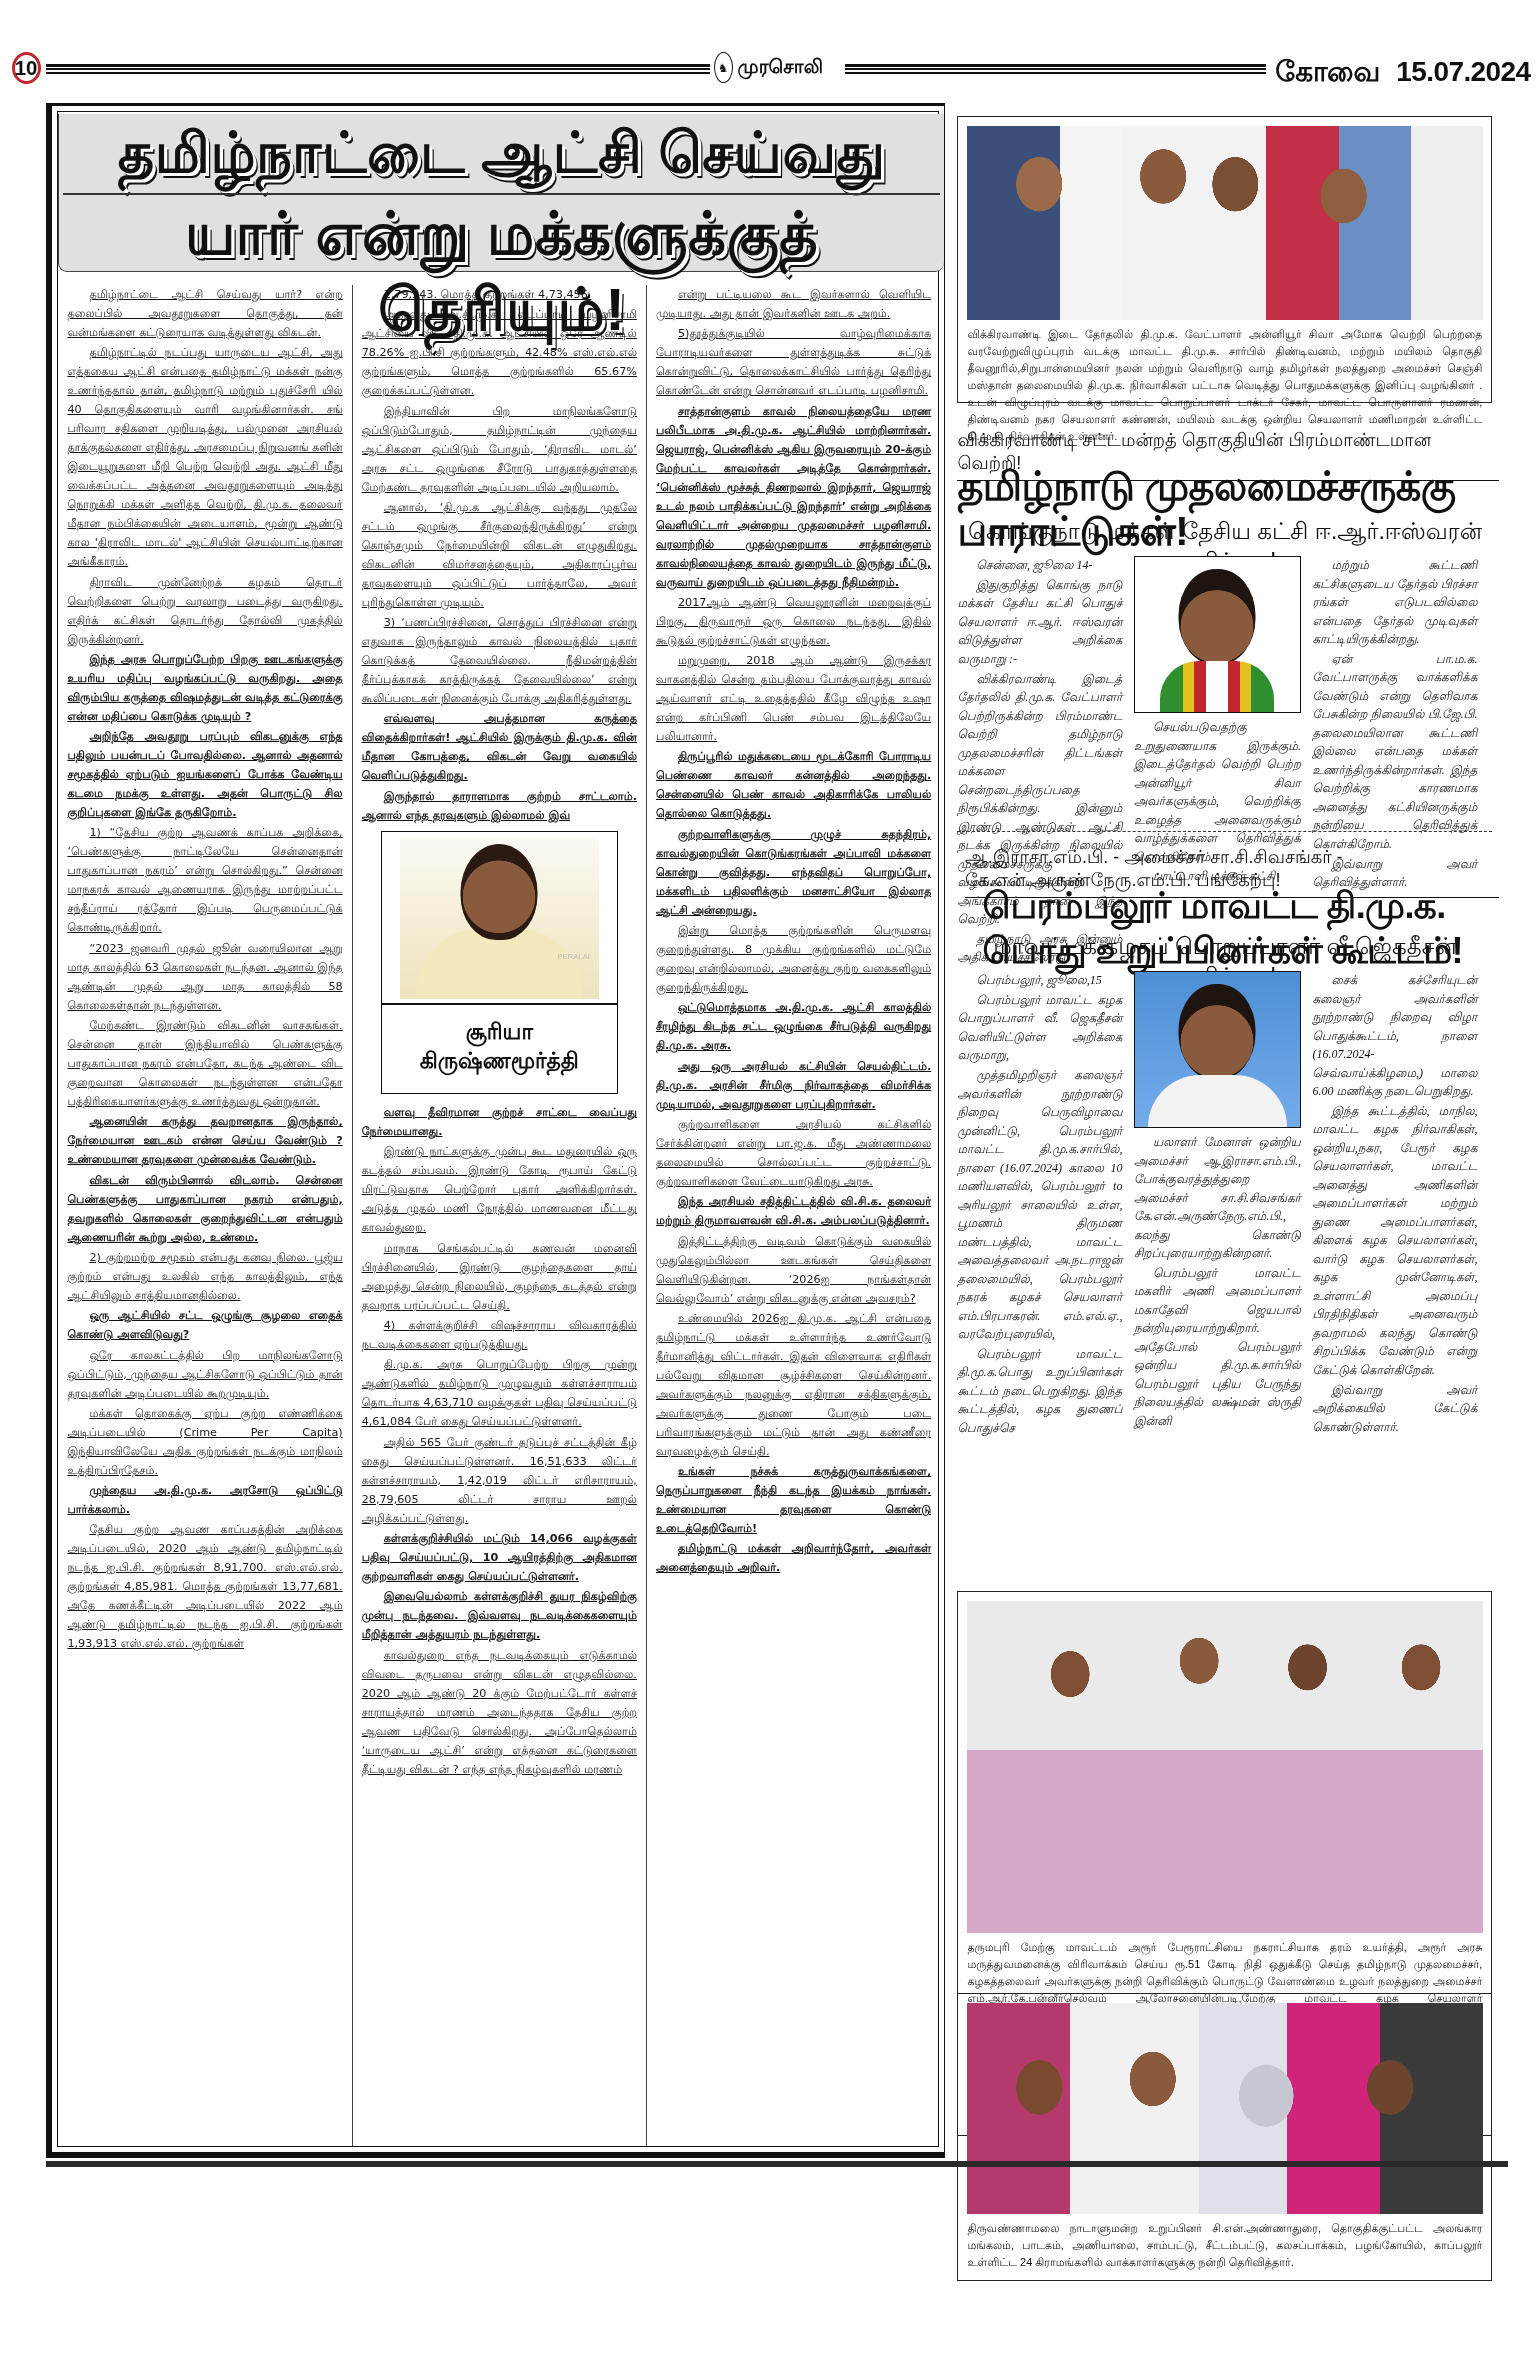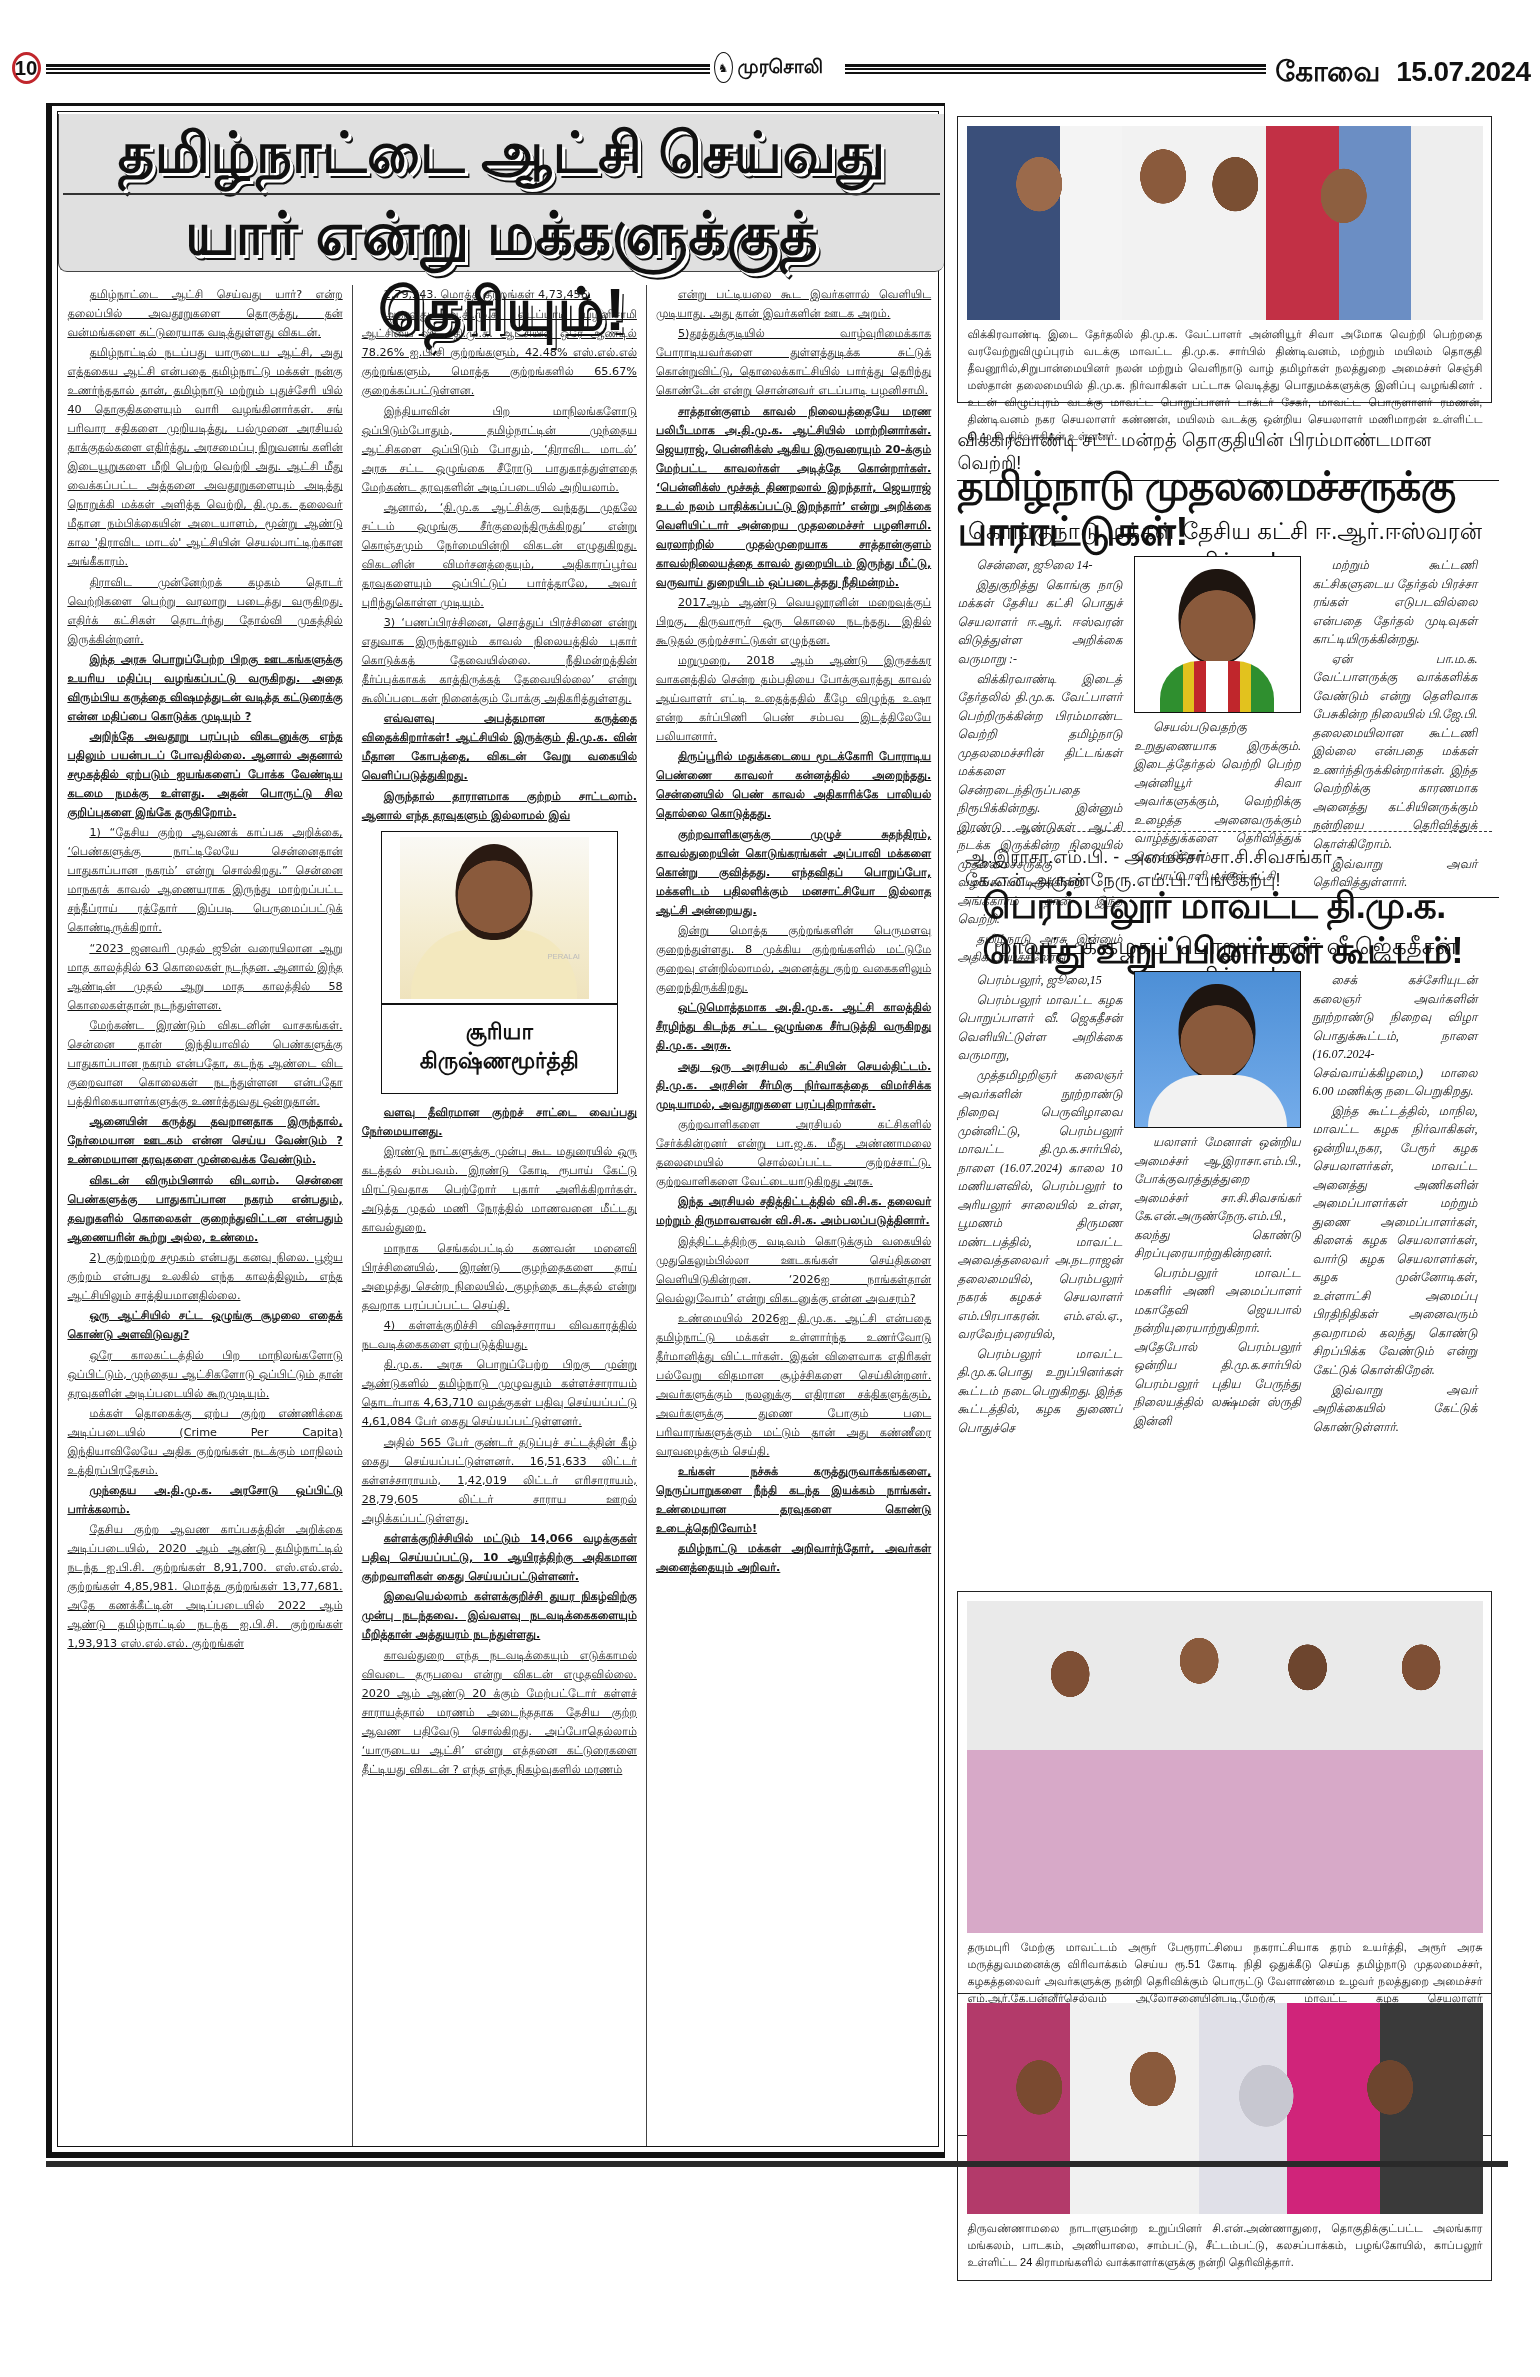--- a/index.html
+++ b/index.html
@@ -37,21 +37,21 @@
   .hl2 { top: 86px; font-size: 59px; }
 
   .cols { position: absolute; left: 6.4px; top: 179px; right: 3.8px; bottom: 6.4px; display: flex; }
   .col { position: relative; flex: 1; padding: 0 9px; overflow: hidden; border-right: 1.3px solid #444; text-decoration: underline; }
   .col:last-child { border-right: none; }
   .col p { font-family: "DejaVu Sans", sans-serif; font-size: 11.2px; line-height: 19px; text-align: justify;
     text-indent: 22px; margin-bottom: 1.3px; color: #1a1a1a; }
   .col p.b { font-weight: 700; }
 
   .portrait-box { margin: 6.4px 19px 9px; border: 1.9px solid #111; height: 263px; position: relative; }
-  .portrait-img { position: absolute; left: 18px; right: 28px; top: 5.1px; height: 162px;
+  .portrait-img { position: absolute; left: 18px; right: 18px; top: 5.1px; height: 162px;
     background: linear-gradient(180deg, #faf9f5 0%, #f4ecd0 60%, #efe3bd 100%); display: flex; align-items: flex-end; justify-content: center; }
   .portrait-head { position: absolute; left: 50%; top: 6.4px; transform: translateX(-50%); width: 77px; height: 96px;
     border-radius: 50% 50% 46% 46%; background: radial-gradient(circle at 50% 55%, #8a5a3c 0 55%, #2a1a12 56%); }
   .portrait-body { width: 166px; height: 70px; border-radius: 64px 64px 0 0; background: #f3e8be; }
   .portrait-wm { position: absolute; right: 9px; bottom: 38px; font-size: 7.7px; color: #bbb; font-family: "Liberation Sans", sans-serif; }
   .portrait-line { position: absolute; left: 0; right: 0; top: 171px; height: 1.9px; background: #111; }
   .portrait-name { position: absolute; left: 0; right: 0; top: 185px; text-align: center;
     font-family: "DejaVu Sans", sans-serif; font-weight: 700; font-size: 22px; line-height: 29px; }
 
   

